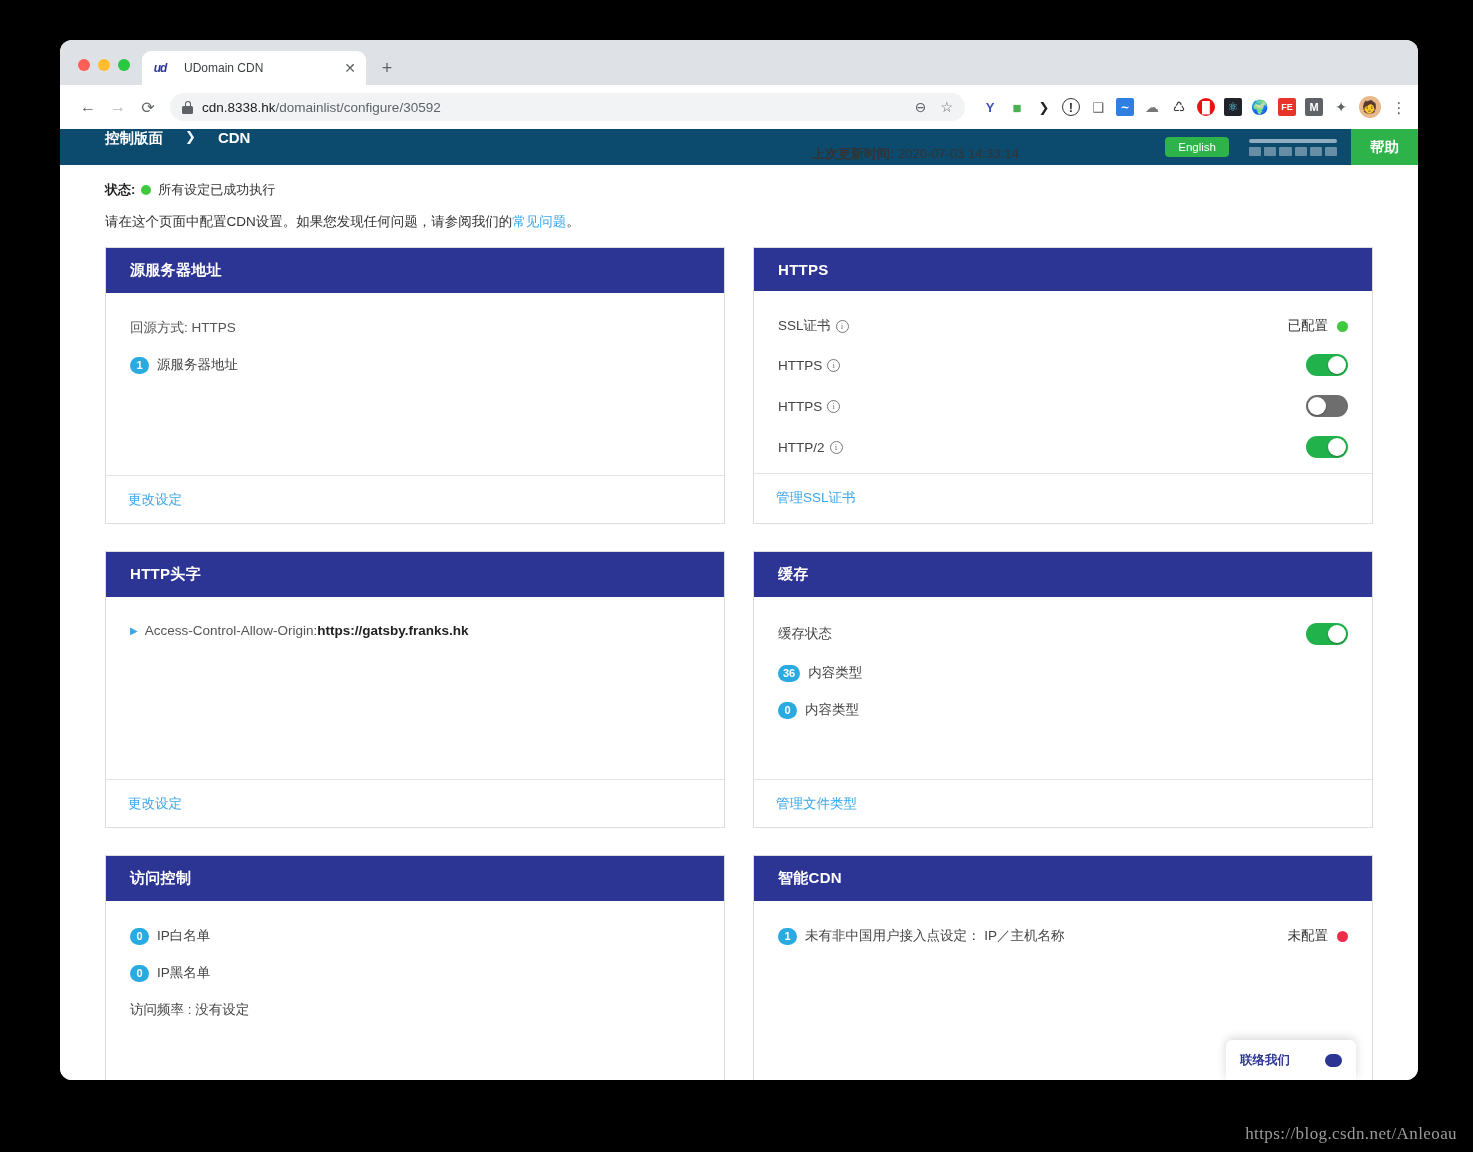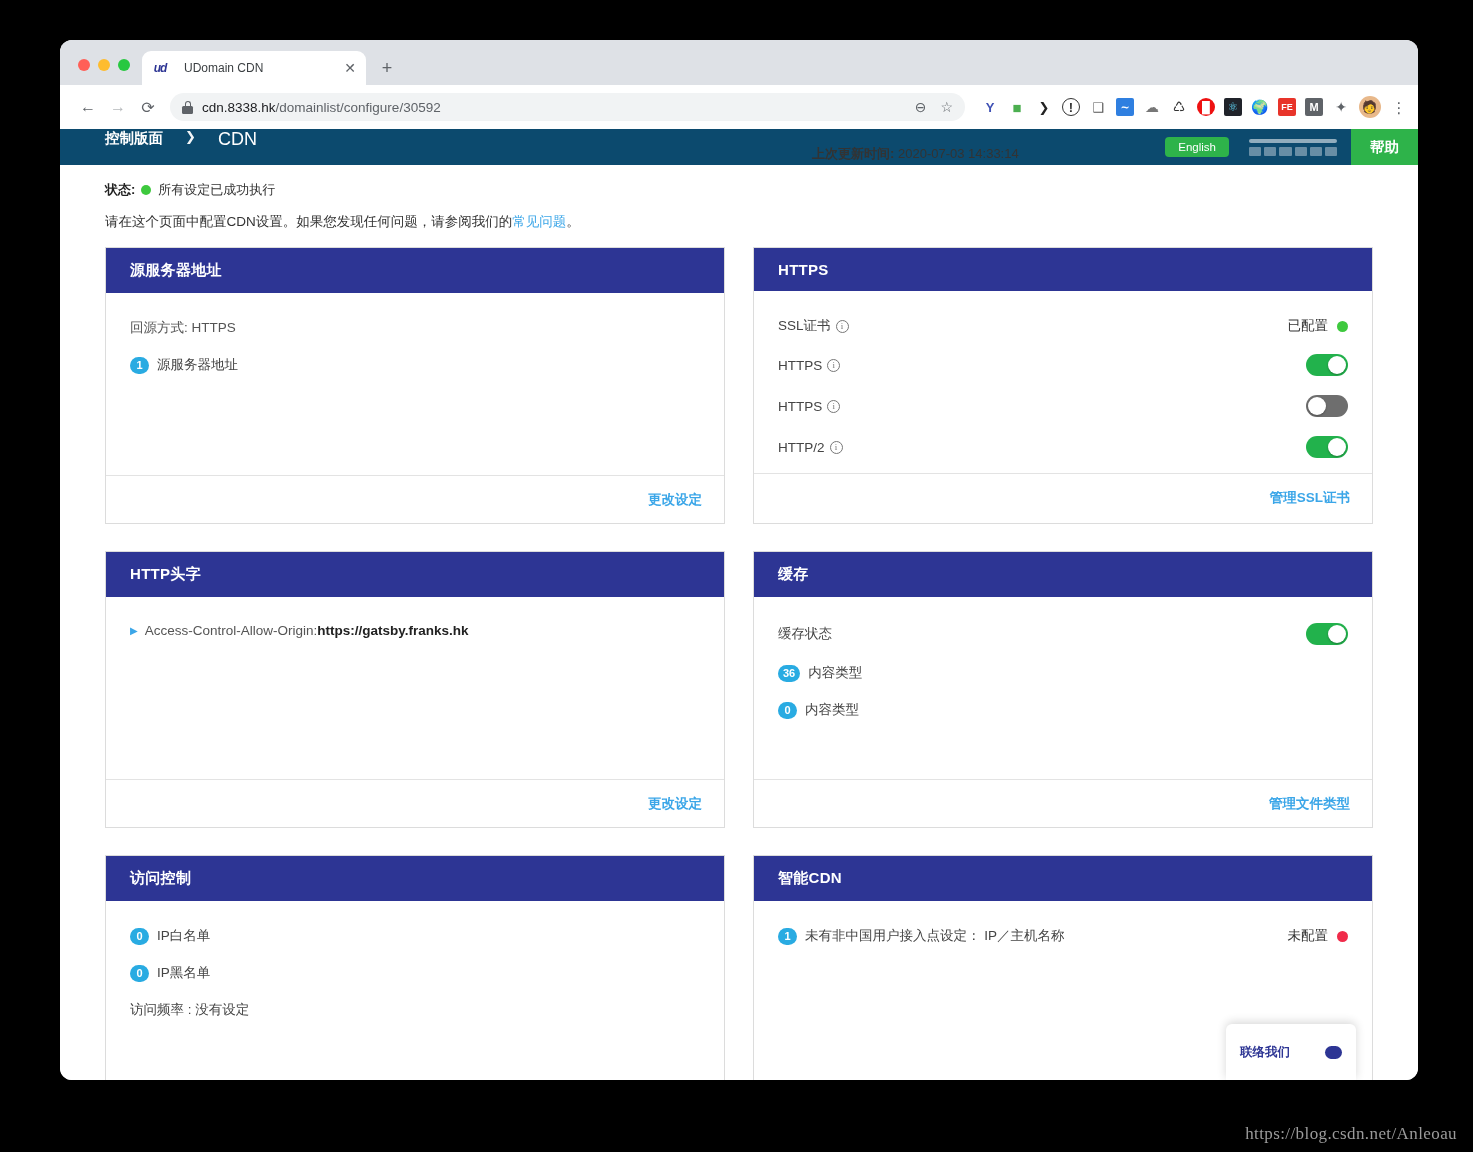--- a/index.html
+++ b/index.html
@@ -97,21 +97,21 @@
 
   
   .page { height: 951px; background:#fff; position: relative; overflow:hidden; }
 
   .navbar {
     height: 36px; background: #0c4a6e;
     display: flex; align-items: flex-start;
     padding-left: 45px; position: relative;
   }
   .crumb { color:#fff; font-size: 14.5px; font-weight: 700; cursor:pointer; }
-  .crumb.sub { font-weight: 400; font-size: 18px; }
+  .crumb.sub { font-weight: 700; font-size: 15px; }
   .crumb-sep { color:#fff; font-size: 13px; margin: 0 22px; opacity:.95; }
   .navright { margin-left:auto; display:flex; align-items:center; height:100%; }
   .lang-pill {
     background:#2eb34a; color:#fff; font-size: 11.5px;
     border-radius: 4px; padding: 4px 13px; cursor:pointer;
   }
   .userblur {
     width: 88px; height: 34px; margin: 0 14px 0 20px;
     display:flex; flex-direction:column; justify-content:center; gap:4px;
   }
@@ -142,22 +142,21 @@
   }
   .card { border: 1px solid #dcdcdc; background:#fff; display:flex; flex-direction:column; }
   .card-head {
     background:#2d3594; color:#fff;
     font-size: 15px; font-weight: 700;
     padding: 13px 0 13px 24px; letter-spacing:.3px;
   }
   .card-body { padding: 26px 24px 10px 24px; height: 182px; }
   .card-foot {
     border-top: 1px solid #e3e3e3; padding: 14px 22px;
-    text-align: right;
-    font-weight: bold;
+    text-align: left;
   }
   .card-foot a { color:#3ba6e8; font-size: 13.5px; text-decoration:none; cursor:pointer; }
 
   .row { display:flex; align-items:center; font-size: 13.5px; color:#444; }
   .row + .row { margin-top: 19px; }
   .muted { color:#555; }
   .info-i {
     display:inline-block; width:13px; height:13px; border:1px solid #777;
     border-radius:50%; font-size:9px; line-height:11px; text-align:center;
     color:#777; margin-left:5px; font-family:"Liberation Serif", serif; cursor:pointer;
@@ -185,21 +184,21 @@
   .statusdot.green { background:#3ec93e; }
   .statusdot.red { background:#f02b4a; }
 
   .hdr-item { font-size: 13.5px; color:#555; display:flex; align-items:center; }
   .caret { color:#3ba6e8; font-size: 10px; margin-right: 7px; cursor:pointer; }
   .hdr-item b { color:#222; font-weight:700; }
 
   
   .chatwidget {
     position:absolute; right: 62px; bottom: 0px;
-    width: 130px; height: 56px; background:#fff;
+    width: 130px; height: 40px; background:#fff;
     box-shadow: 0 -2px 10px rgba(0,0,0,.16);
     border-radius: 6px 6px 0 0;
     display:flex; align-items:center; justify-content:space-between;
     padding: 0 14px; cursor:pointer;
   }
   .chatwidget span { font-size: 12.5px; color:#2d3594; font-weight:700; }
   .bubble { width:17px; height:13px; background:#2d3594; border-radius:7px; position:relative; }
   .bubble:after { content:""; position:absolute; left:3px; bottom:-3px; border:3px solid transparent;
                   border-top-color:#2d3594; }
   .bubble i { position:absolute; top:5px; left:3px; width:11px; height:2px;

